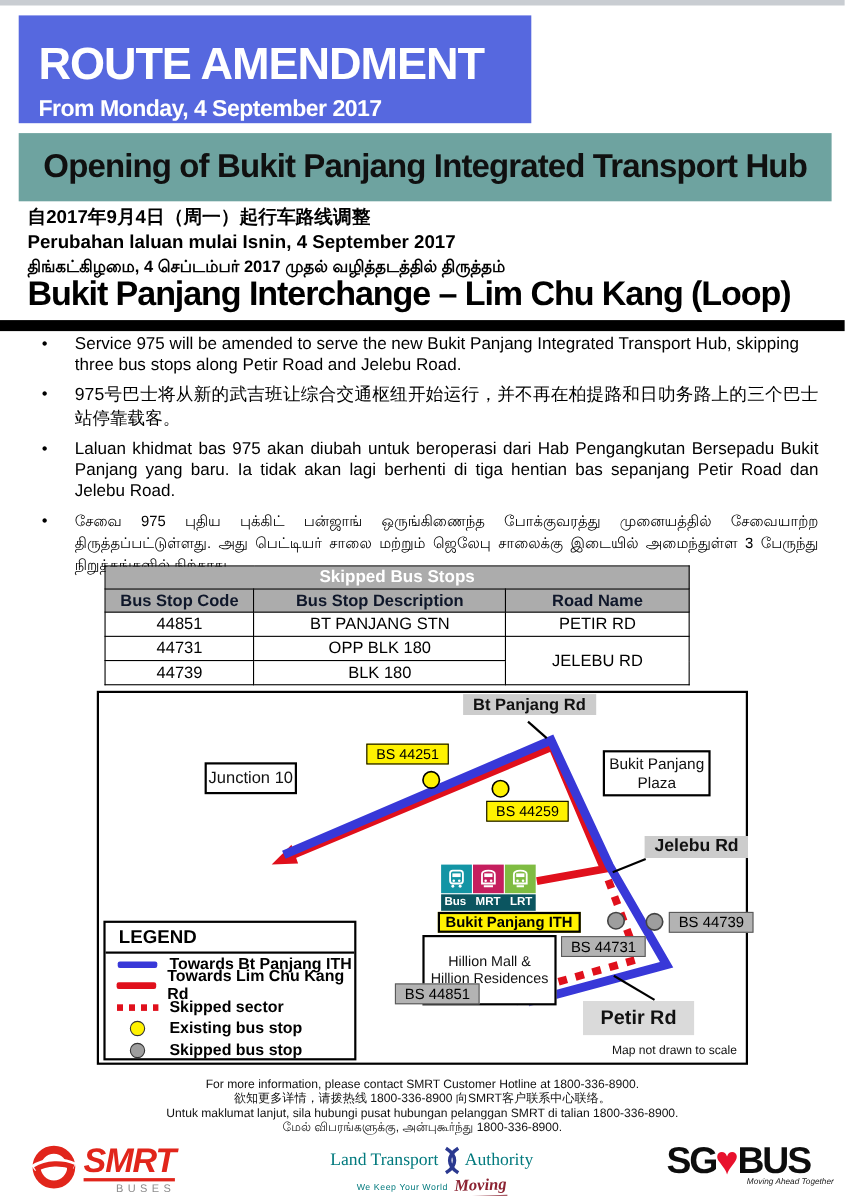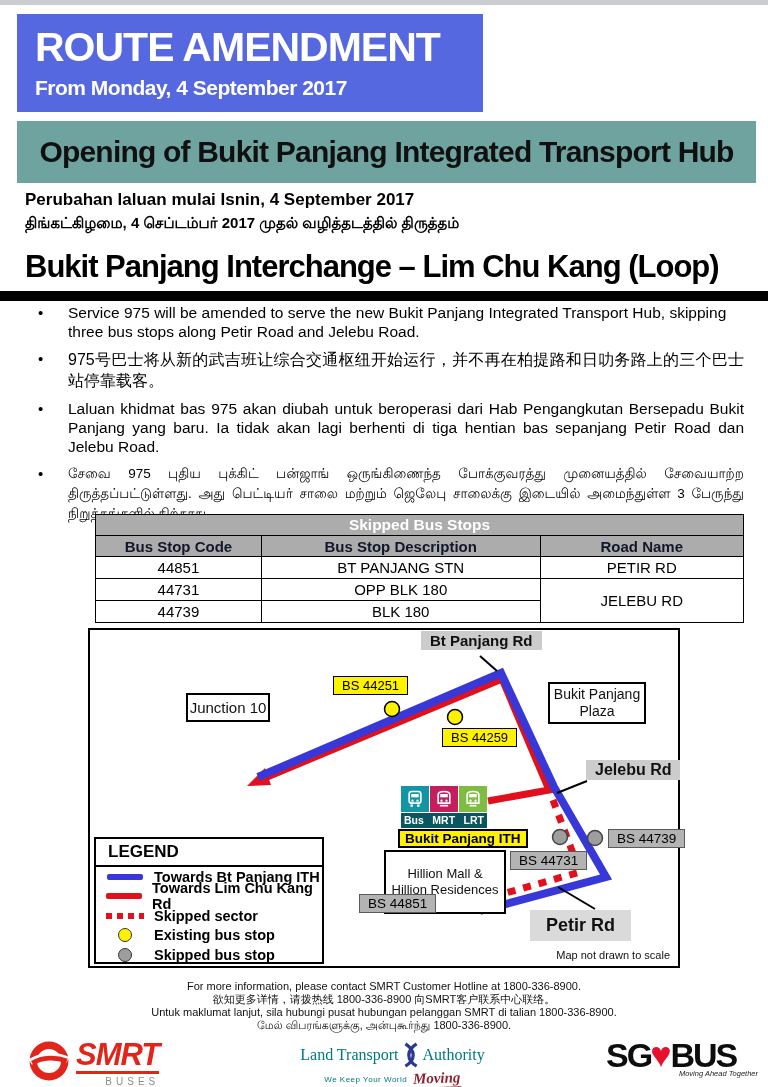--- a/index.html
+++ b/index.html
@@ -1,21 +1,21 @@
 <!DOCTYPE html>
 <html><head>
 <meta charset="utf-8">
 <style>
   * { margin:0; padding:0; box-sizing:border-box; }
   body { background:#ffffff; font-family:"Liberation Sans","DejaVu Sans",sans-serif; }
   .page { position:relative; width:768px; height:1087px; background:#fff; overflow:hidden; }
   .top-edge { position:absolute; left:0; top:0; width:768px; height:5px; background:#c9cdd2; }
 
   
-  .hdr-blue { position:absolute; left:17px; top:14px; width:466px; height:98px; background:#5668DF; color:#fff; padding:11px 0 0 18px; }
+  .hdr-blue { position:absolute; left:17px; top:14px; width:466px; height:98px; background:#5668DF; color:#fff; padding:22px 0 0 18px; }
   .hdr-title { font-size:41px; font-weight:bold; letter-spacing:-1px; line-height:44px; }
   .hdr-sub { font-size:21px; font-weight:bold; margin-top:7px; letter-spacing:-0.5px; }
   .hdr-green { position:absolute; left:490px; top:14px; width:266px; height:96px; background:#A3CC3A; }
   .route-num { position:absolute; left:30px; top:-9px; font-size:88px; font-weight:bold; color:#111; letter-spacing:-2px; }
   .wc-box { position:absolute; right:12px; top:40px; width:46px; height:44px; background:#1F64B4; border:2px solid #fff; border-radius:4px; display:flex; align-items:center; justify-content:center; }
   .banner { position:absolute; left:17px; top:121px; width:739px; height:62px; background:#6EA3A0; display:flex; align-items:center; justify-content:center; }
   .banner-text { font-size:30px; font-weight:bold; color:#101010; letter-spacing:-0.8px; white-space:nowrap; }
 
   .intro { position:absolute; left:25px; top:188px; width:720px; }
   .intro-zh { font-size:17px; font-weight:bold; line-height:20px; }
@@ -28,21 +28,21 @@
   .bullets { position:absolute; left:38px; top:303px; width:706px; }
   .b-row { display:flex; margin-bottom:8px; }
   .b-dot { width:30px; font-size:15px; line-height:19px; }
   .b-text { flex:1; }
   .b-en { font-size:15.5px; line-height:19px; }
   .b-zh { font-size:16px; line-height:21px; text-align:justify; }
   .b-ms { font-size:15.5px; line-height:19px; text-align:justify; }
   .b-ta { font-size:13.5px; line-height:20px; text-align:justify; }
 
   
-  .stops-table { position:absolute; left:95px; top:514px; width:649px; border-collapse:collapse; }
+  .stops-table { position:absolute; left:95px; top:514px; width:532px; border-collapse:collapse; }
   .stops-table th, .stops-table td { border:1px solid #000; text-align:center; }
   .tbl-title { background:#ACACAC; color:#fff; font-size:15.5px; font-weight:bold; height:21px; }
   .tbl-head th { background:#ACACAC; color:#0f172a; font-size:15px; font-weight:bold; height:21px; }
   .stops-table td { font-size:15px; height:22px; background:#fff; }
   .col-code { width:150px; } .col-desc { width:252px; } .col-road { width:184px; }
 
   
   .map { position:absolute; left:88px; top:628px; width:592px; height:340px; border:2px solid #000; background:#fff; }
   .map svg.routes { position:absolute; left:0; top:0; }
   .mlabel { position:absolute; white-space:nowrap; }
@@ -100,20 +100,21 @@
 
   <div class="hdr-blue">
     <div class="hdr-title">ROUTE AMENDMENT</div>
     <div class="hdr-sub">From Monday, 4 September 2017</div>
   </div>
   <div class="banner">
     <div class="banner-text">Opening of Bukit Panjang Integrated Transport Hub</div>
   </div>
 
   <div class="intro">
+    <div class="intro-zh">自2017年9月4日（周一）起行车路线调整</div>
     <div class="intro-ms">Perubahan laluan mulai Isnin, 4 September 2017</div>
     <div class="intro-ta">திங்கட்கிழமை, 4 செப்டம்பர் 2017 முதல் வழித்தடத்தில் திருத்தம்</div>
   </div>
   <div class="route-title">Bukit Panjang Interchange – Lim Chu Kang (Loop)</div>
   <div class="rule"></div>
 
   <div class="bullets">
     <div class="b-row">
       <div class="b-dot">•</div>
       <div class="b-text b-en">Service 975 will be amended to serve the new Bukit Panjang Integrated Transport Hub, skipping three bus stops along Petir Road and Jelebu Road.</div>

